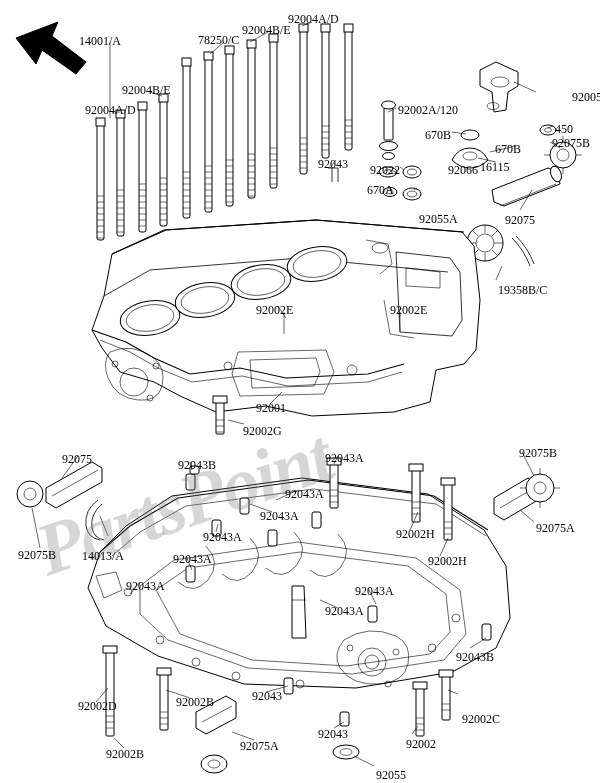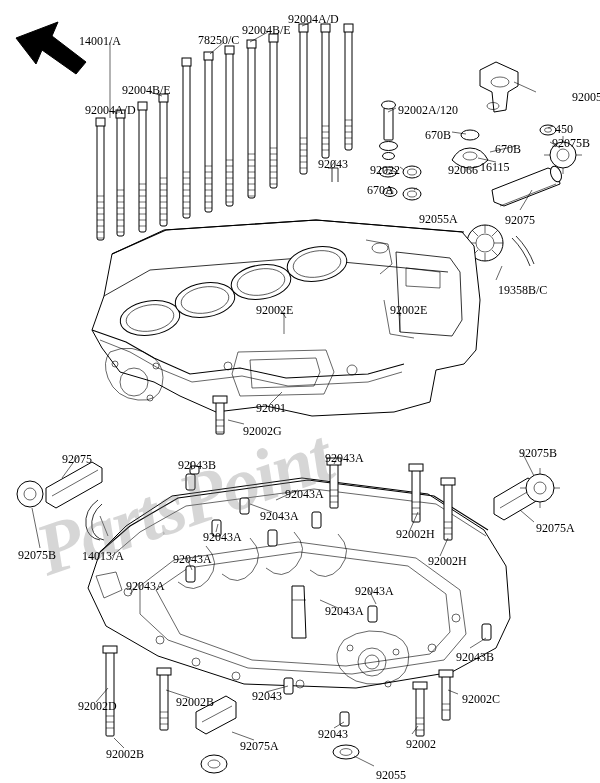--- a/index.html
+++ b/index.html
@@ -551,20 +551,20 @@
   <div class="lbl" style="left:428px;top:554px;">92002H</div>
   <div class="lbl" style="left:18px;top:548px;">92075B</div>
   <div class="lbl" style="left:82px;top:549px;">14013/A</div>
   <div class="lbl" style="left:126px;top:579px;">92043A</div>
   <div class="lbl" style="left:355px;top:584px;">92043A</div>
   <div class="lbl" style="left:325px;top:604px;">92043A</div>
   <div class="lbl" style="left:456px;top:650px;">92043B</div>
   <div class="lbl" style="left:252px;top:689px;">92043</div>
   <div class="lbl" style="left:176px;top:695px;">92002B</div>
   <div class="lbl" style="left:78px;top:699px;">92002D</div>
-  <div class="lbl" style="left:462px;top:692px;">92002C</div>
+  <div class="lbl" style="left:462px;top:712px;">92002C</div>
   <div class="lbl" style="left:318px;top:727px;">92043</div>
   <div class="lbl" style="left:406px;top:737px;">92002</div>
   <div class="lbl" style="left:106px;top:747px;">92002B</div>
   <div class="lbl" style="left:240px;top:739px;">92075A</div>
   <div class="lbl" style="left:376px;top:768px;">92055</div>
 
 </div>
 
 </body></html>

